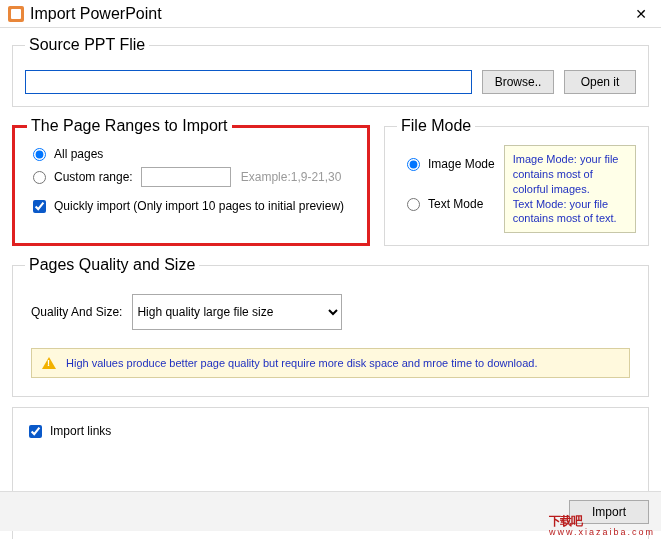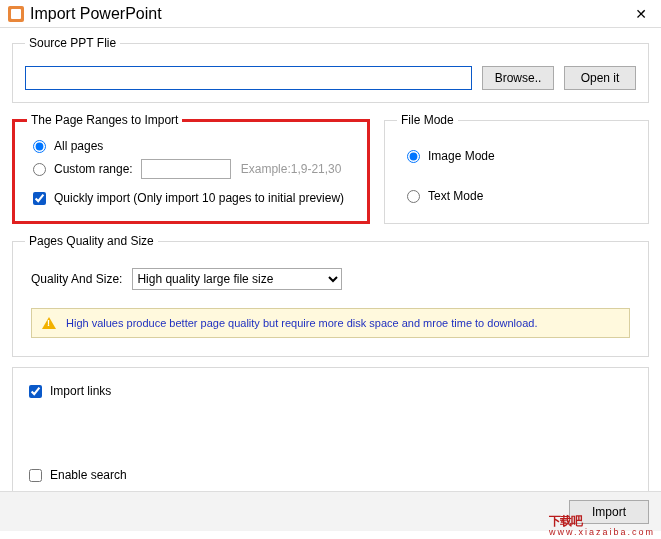--- a/index.html
+++ b/index.html
@@ -7,21 +7,21 @@
 
 .titlebar { height: 28px; border-bottom: 1px solid #ddd; display: flex; align-items: center; padding: 0 8px; background: #fff; }
 .titlebar .icon { width: 16px; height: 16px; margin-right: 6px; background: #e9873a; border-radius: 2px; position: relative; }
 .titlebar .icon:after { content:""; position:absolute; inset:3px; background:#fff; border-radius:1px; }
 .titlebar .title { flex: 1; font-size: 16px; color: #000; }
 .titlebar .close { width: 40px; height: 28px; display:flex; align-items:center; justify-content:center; font-size: 14px; color:#000; margin-right:-8px; }
 
 .client { padding: 8px 12px 12px 12px; position: relative; height: calc(539px - 28px); }
 
 fieldset { border: 1px solid #d9d9d9; margin-bottom: 10px; padding: 10px 12px 12px 12px; position: relative; }
-legend { padding: 0 4px; font-size: 12px; color: #000; }
+legend { padding: 0 4px; font-size: 16px; color: #000; }
 
 
 .source-row { display:flex; gap:10px; align-items:center; padding: 6px 0 0 0; }
 .source-row input[type=text] { flex:1; height:24px; border:1px solid #0a59c9; background:#fff; padding:0 4px; outline:none; }
 .btn { min-width:72px; height:24px; border:1px solid #aaa; background:#e7e7e7; cursor:pointer; font-size:12px; padding:0 10px; }
 
 
 .midrow { display:flex; gap:14px; }
 .midrow fieldset { margin-bottom: 10px; }
 .ranges { flex: 0 0 358px; border: 3px solid #e02020; padding-top:6px; }
@@ -31,21 +31,21 @@
 .custom-input { width:90px; height:20px; border:1px solid #aaa; margin-left:4px; padding:0 3px; }
 .example { color:#9a9a9a; margin-left:6px; }
 .check-row { display:flex; align-items:center; margin: 12px 0 4px 6px; gap:4px; }
 input[type=checkbox] { width:13px; height:13px; accent-color:#0a59c9; }
 
 .filemode { flex:1; display:flex; flex-direction:row; }
 .fm-inner { display:flex; gap:9px; }
 .fm-radios { display:flex; flex-direction:column; gap:14px; padding:6px 0 0 4px; }
 .fm-desc { flex:1; border:1px solid #c7c7a9; background:#ffffe8; padding:6px 8px; color:#2030c0; font-size:11px; line-height:1.35; }
 .q-row { display:flex; align-items:center; gap:10px; padding:10px 6px 18px 6px; }
-.q-row select { width:210px; height:22px; border:1px solid #aaa; background:#fff; font-size:12px; }
+.q-row select { width:210px; height:36px; border:1px solid #aaa; background:#fff; font-size:12px; }
 .warn { margin: 0 6px 6px 6px; border:1px solid #d9cf9f; background:#fff9dd; padding:8px 10px; display:flex; align-items:center; gap:10px; }
 .warn .wicon { width:0; height:0; border-left:7px solid transparent; border-right:7px solid transparent; border-bottom:12px solid #f2b100; position:relative; }
 .warn .wicon:after { content:"!"; position:absolute; left:-2px; top:1px; font-size:9px; color:#fff; font-weight:bold; }
 .warn .wtext { color:#2030c0; font-size:11px; }
 .opts-row { display:flex; gap:70px; padding:6px 4px;flex-direction:column; }
 
 
 .footer { position:absolute; right:0; bottom:8px; left:0; height:40px; border-top:1px solid #ddd; background:#f3f3f3; display:flex; justify-content:flex-end; align-items:center; padding-right:12px; gap:8px; }
 .footer .btn { min-width:80px; }
 
@@ -98,20 +98,22 @@
         <div class="fm-radios">
           <label class="radio-row">
             <input type="radio" name="fm" checked="" style="">
             <span>Image Mode</span>
           </label>
           <label class="radio-row">
             <input type="radio" name="fm" style="">
             <span>Text Mode</span>
           </label>
         </div>
+        <div class="fm-desc" style="white-space:pre-line">Image Mode: your file contains most of colorful images.
+Text Mode: your file contains most of text.</div>
       </div>
     </fieldset>
   </div>
 
   <fieldset>
     <legend>Pages Quality and Size</legend>
     <div class="q-row">
       <span>Quality And Size:</span>
       <select>
         <option>High quality large file size</option>

